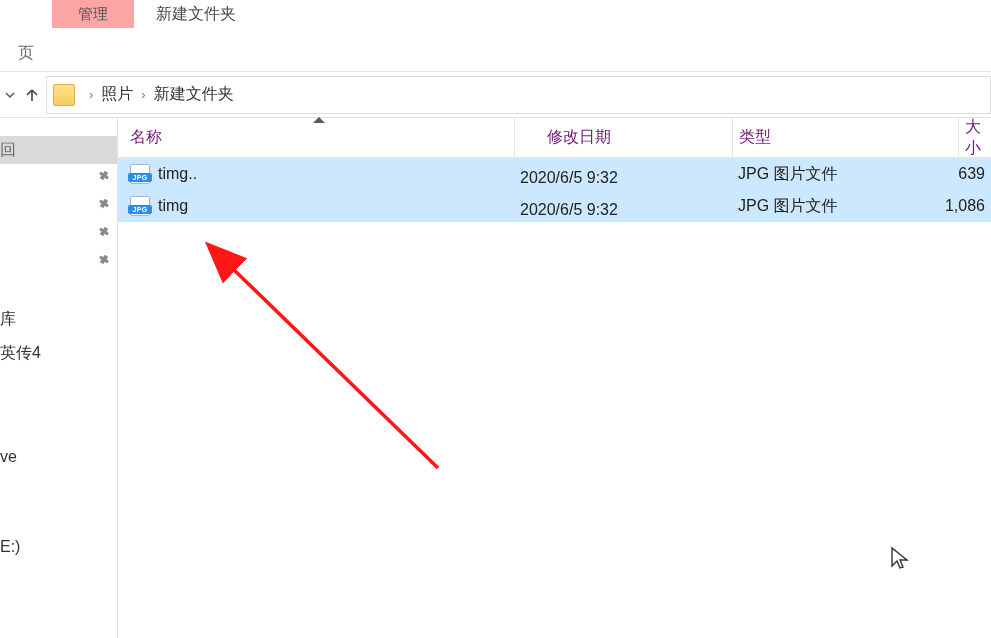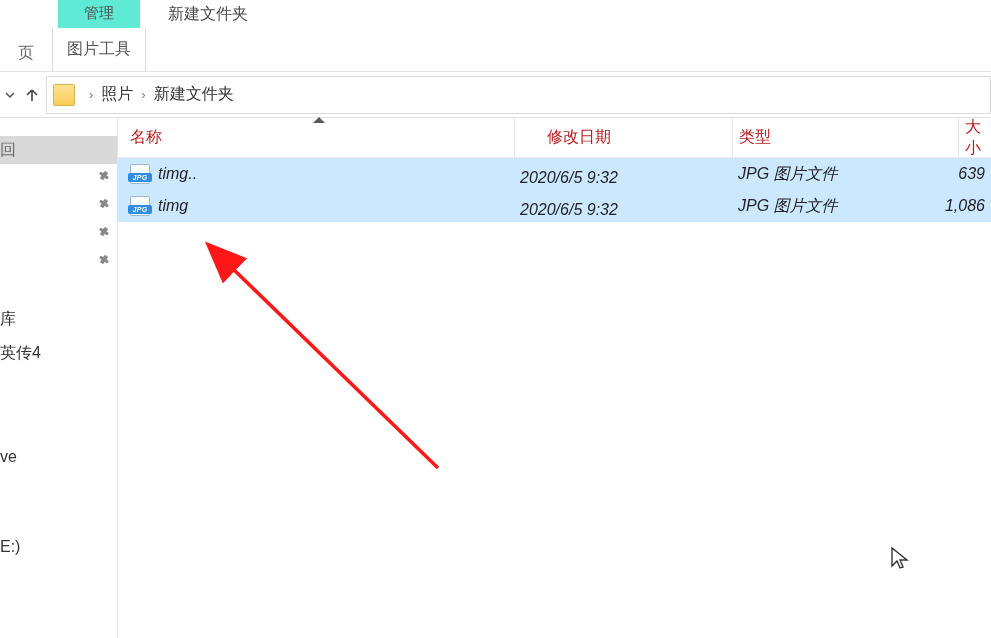--- a/index.html
+++ b/index.html
@@ -30,21 +30,21 @@
       align-items: center;
     }
     .ribbon-manage-group {
       display: flex;
       flex-direction: column;
       align-items: center;
       justify-content: flex-start;
       position: relative;
     }
     .ribbon-manage-top {
-      background: #5eead4;
+      background: #fca5a5;
       color: #555;
       font-size: 15px;
       padding: 4px 26px 4px 26px;
       height: 28px;
       display:flex;
       align-items:center;
     }
     .ribbon-manage-bottom {
       color: #555;
       font-size: 16px;
@@ -185,21 +185,21 @@
     .main {
       flex:1;
       position: relative;
     }
     .columns-header {
       display:flex;
       align-items:flex-start;
       height: 40px;
       border-bottom: 1px solid #e7e7e7;
       font-size: 16px;
-      color:#b91c1c;
+      color:#701a75;
       padding-left: 6px;
     }
     .col {
       padding: 0 6px;
       display:flex;
       align-items:center;
       height: 100%;
       position:relative;
     }
     .col + .col {
@@ -223,21 +223,21 @@
 
     .file-row {
       display:flex;
       align-items:center;
       height: 32px;
       font-size: 16px;
       color:#222;
       padding-left: 6px;
       background: #cce8ff;
     }
-    .file-row .cell { padding: 0 6px; display:flex; align-items:center;font-style:italic; }
+    .file-row .cell { padding: 0 6px; display:flex; align-items:center; }
     .cell-name { width: 390px; }
     .cell-date { width: 218px; margin-top: 7px; }
     .cell-type { width: 178px; }
     .cell-size { flex:1; justify-content:flex-end; padding-right: 14px;}
 
     .jpg-icon {
       width: 20px; height: 20px;
       margin-right: 8px;
       position:relative;
     }
@@ -279,21 +279,20 @@
 
 <div class="ribbon">
   <div style="display:flex;flex-direction:column;">
     <div style="height:28px;"></div>
     <div style="display:flex;height:44px;">
       <div class="ribbon-tab">页</div>
     </div>
   </div>
   <div class="ribbon-manage-group">
     <div class="ribbon-manage-top">管理</div>
-    <div class="ribbon-manage-bottom">图片工具</div>
   </div>
   <div style="display:flex;flex-direction:column;">
     <div class="ribbon-right-label">新建文件夹</div>
   </div>
 </div>
 
 <div class="addressbar">
   <div class="nav-arrow">
     <svg width="10" height="10" viewBox="0 0 10 10">
         <path d="M1 3 L5 7 L9 3" fill="none" stroke="#555" stroke-width="1.5"></path>

